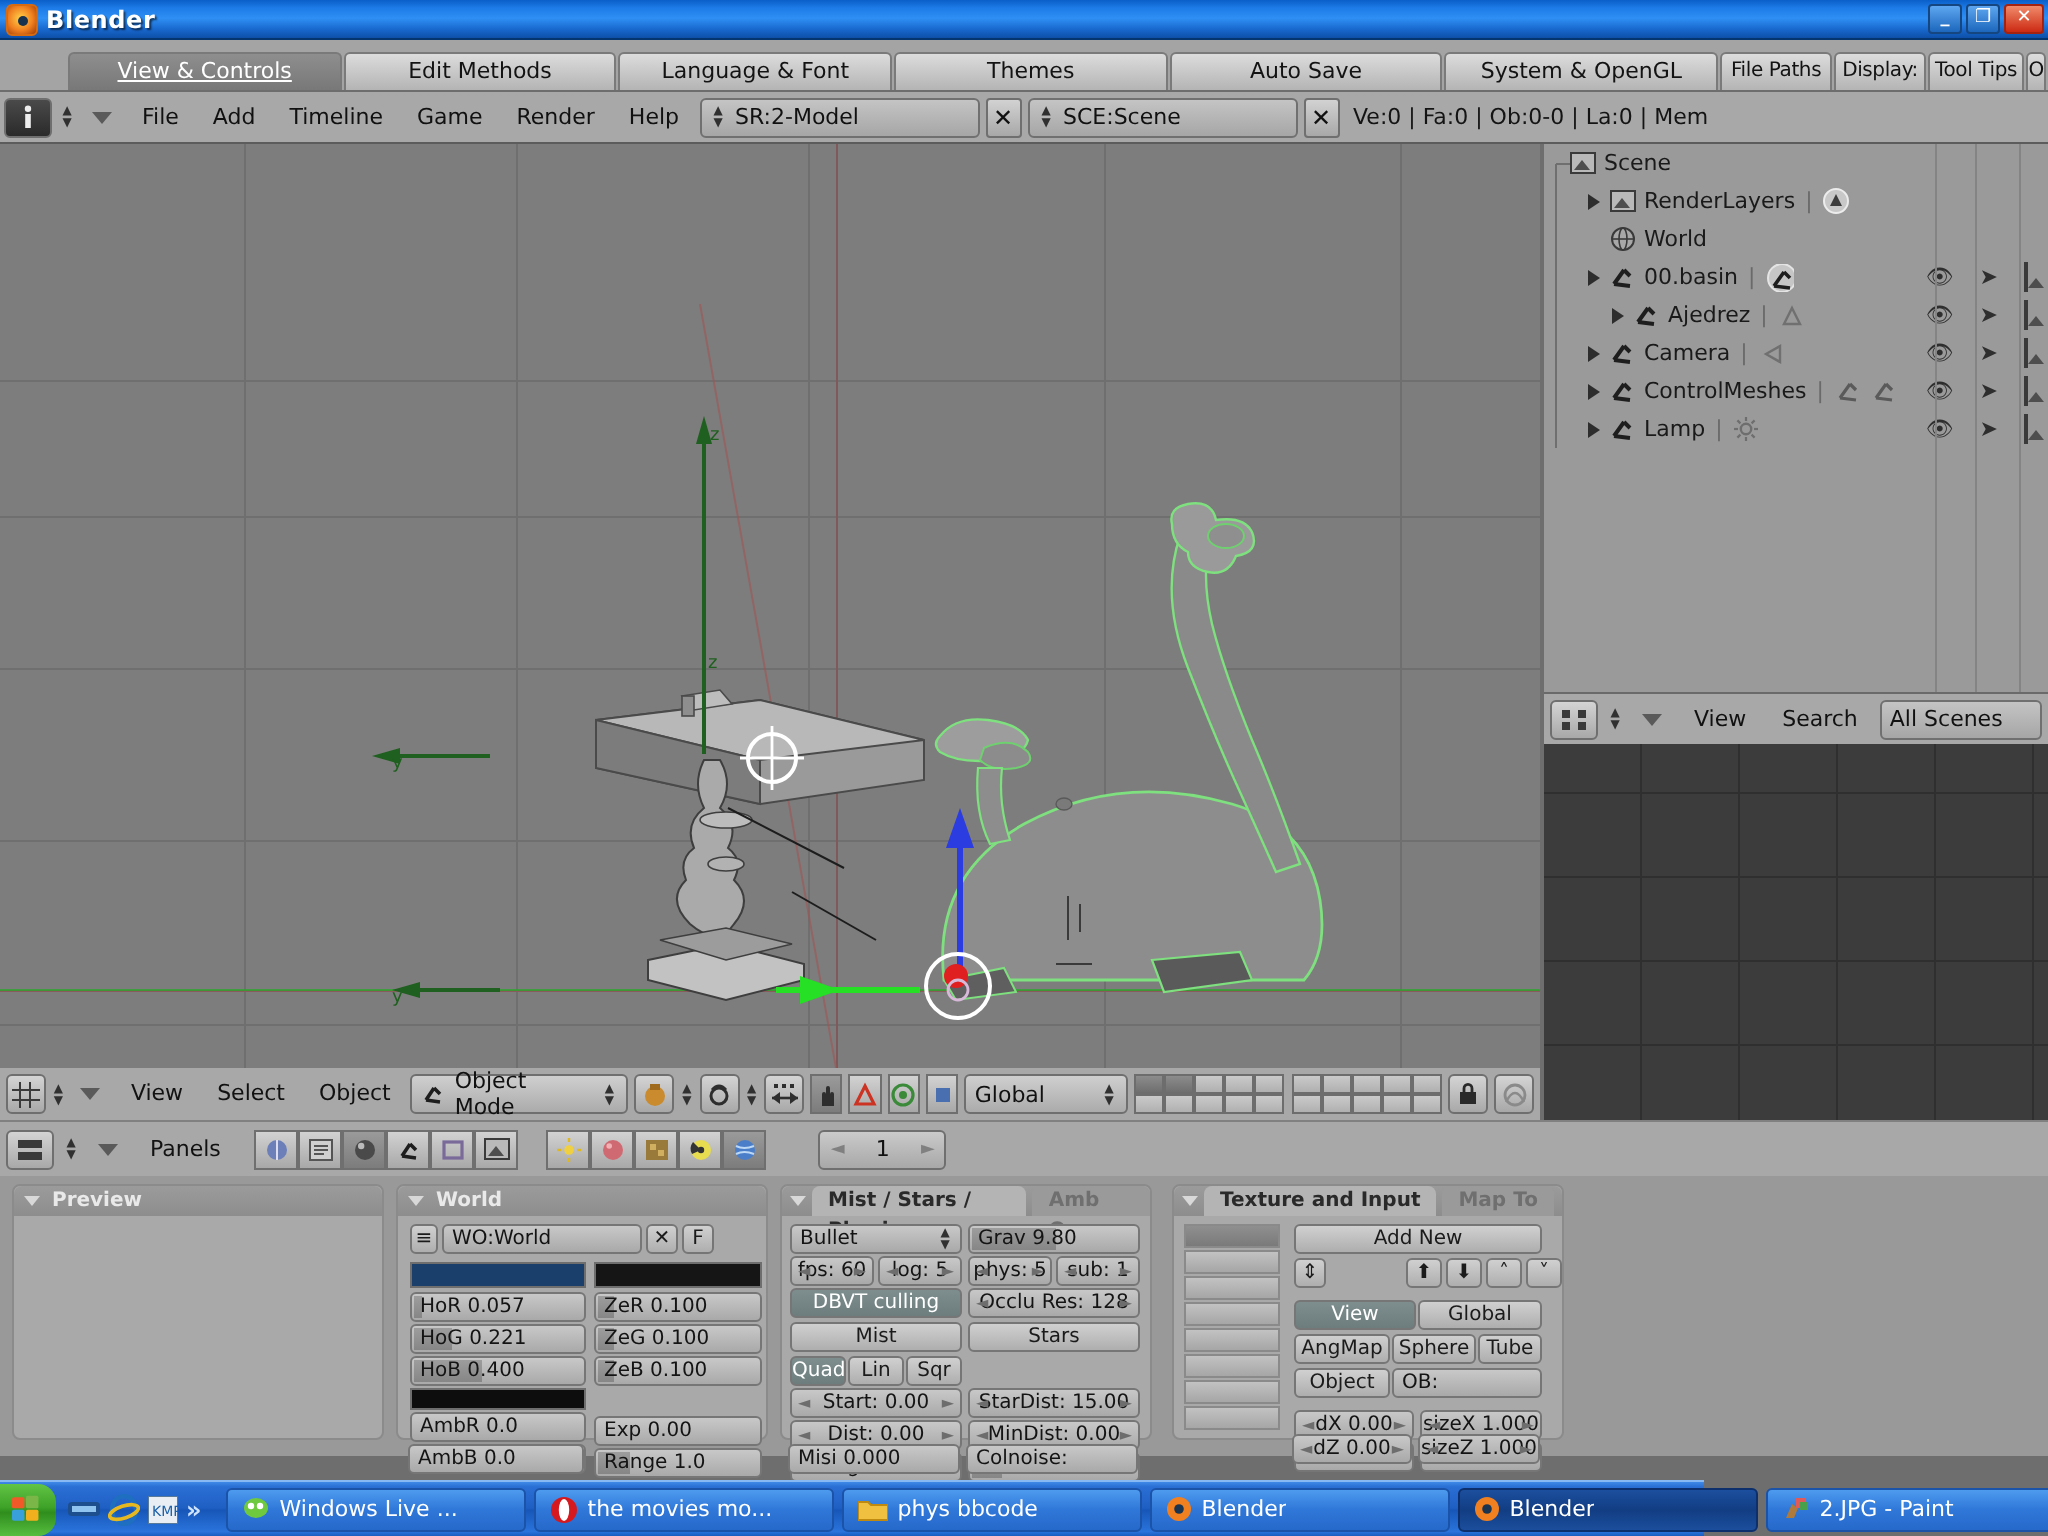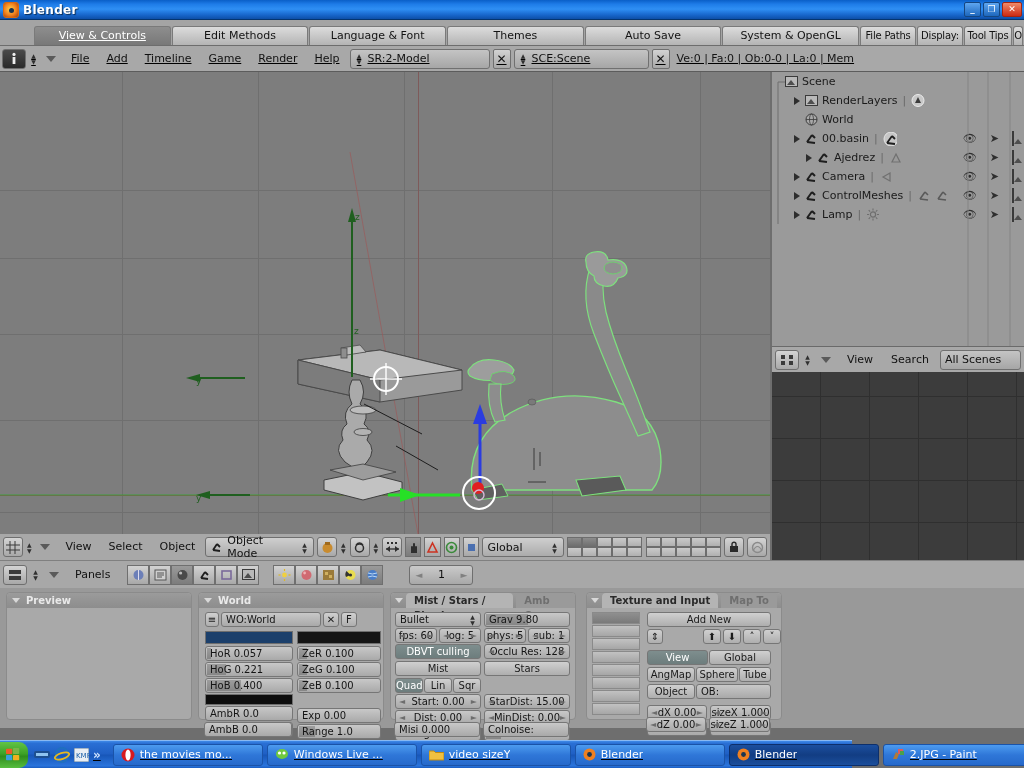--- a/index.html
+++ b/index.html
@@ -67,21 +67,20 @@
     text-decoration: underline;
   }
   .pref-tab.tail { font-size: 10px; letter-spacing: -.2px; }
   
   #info-header {
     height: 26px; background: #a8a8a8;
     display: flex; align-items: center; gap: 3px;
     padding: 0 2px;
     border-bottom: 1px solid #5c5c5c;
     overflow: hidden;
-    text-decoration: underline;
   }
   .bl-iconbtn {
     height: 20px; min-width: 20px;
     background: linear-gradient(to bottom, #d4d4d4, #a8a8a8);
     border: 1px solid #6f6f6f; border-radius: 3px;
     display: flex; align-items: center; justify-content: center;
   }
   .bl-iconbtn.dark {
     background: linear-gradient(to bottom, #4a4a4a, #2a2a2a);
     color: #e8e8e8;
@@ -287,21 +286,20 @@
     height: 12px; border: 1px solid #8a8a8a;
     background: linear-gradient(to bottom, #c2c2c2, #a6a6a6);
   }
   .tex-slot.on { background: linear-gradient(to bottom, #8f8f8f, #7a7a7a); }
   
   #taskbar {
     position: absolute; left: 0; top: 740px; width: 852px; height: 28px;
     background: linear-gradient(to bottom, #3f8ae8 0%, #2a6fd4 9%, #1f5fc4 48%, #1756b8 52%, #2a74dc 92%, #1a5cc0 100%);
     display: flex; align-items: center;
     border-top: 1px solid #89b9f2;
-    text-decoration: underline;
   }
   #start-btn {
     height: 26px; min-width: 28px; display: flex; align-items: center;
     padding: 0 8px 0 6px; margin-right: 4px;
     background: linear-gradient(to bottom, #62c446 0%, #3da227 45%, #2f8d1d 55%, #57be3f 100%);
     border-radius: 0 9px 9px 0;
   }
   .ql-icon { width: 18px; height: 18px; margin: 0 2px; display: flex; align-items: center; justify-content: center; }
   #ql-sep { width: 1px; height: 18px; background: #5b94dd; margin: 0 5px; }
   .task-btn {
@@ -1215,44 +1213,44 @@
     <svg width="15" height="14">
         <rect x="0" y="0" width="15" height="14" fill="#e8eef4" stroke="#5a7a9a"></rect>
         <text x="2" y="10" font-size="7" fill="#1a5fa8" font-family="DejaVu Sans">KMP</text>
       </svg>
   </div>
   <div class="ql-icon" style="color:#cfe4ff;font-weight:bold;font-size:12px">»</div>
   <div id="ql-sep"></div>
 
   <div class="task-btn">
     <span>
-      <svg width="14" height="14">
-          <ellipse cx="7" cy="7" rx="6.5" ry="6.5" fill="#d6191f"></ellipse>
-          <ellipse cx="7" cy="7" rx="2.6" ry="5.5" fill="#fff"></ellipse>
-        </svg>
-    </span>
-    <span class="tlabel">the movies mo...</span>
-  </div>
-  <div class="task-btn">
-    <span>
       <svg width="14" height="13">
           <ellipse cx="7" cy="6" rx="6" ry="5" fill="#6fc93f"></ellipse>
           <circle cx="4.5" cy="5" r="1.6" fill="#fff"></circle>
           <circle cx="9" cy="5" r="1.6" fill="#fff"></circle>
         </svg>
     </span>
     <span class="tlabel">Windows Live ...</span>
   </div>
   <div class="task-btn">
     <span>
+      <svg width="14" height="14">
+          <ellipse cx="7" cy="7" rx="6.5" ry="6.5" fill="#d6191f"></ellipse>
+          <ellipse cx="7" cy="7" rx="2.6" ry="5.5" fill="#fff"></ellipse>
+        </svg>
+    </span>
+    <span class="tlabel">the movies mo...</span>
+  </div>
+  <div class="task-btn">
+    <span>
       <svg width="15" height="12">
           <path d="M0 2 h5 l1.5 1.5 H15 V11 H0 Z" fill="#f0c040" stroke="#c08a10"></path>
         </svg>
     </span>
-    <span class="tlabel">video sizeY</span>
+    <span class="tlabel">phys bbcode</span>
   </div>
   <div class="task-btn">
     <span>
       <svg width="13" height="13">
           <circle cx="6.5" cy="6.5" r="6" fill="#f08020"></circle>
           <circle cx="6.5" cy="6.5" r="2.4" fill="#1b3550"></circle>
         </svg>
     </span>
     <span class="tlabel">Blender</span>
   </div>

